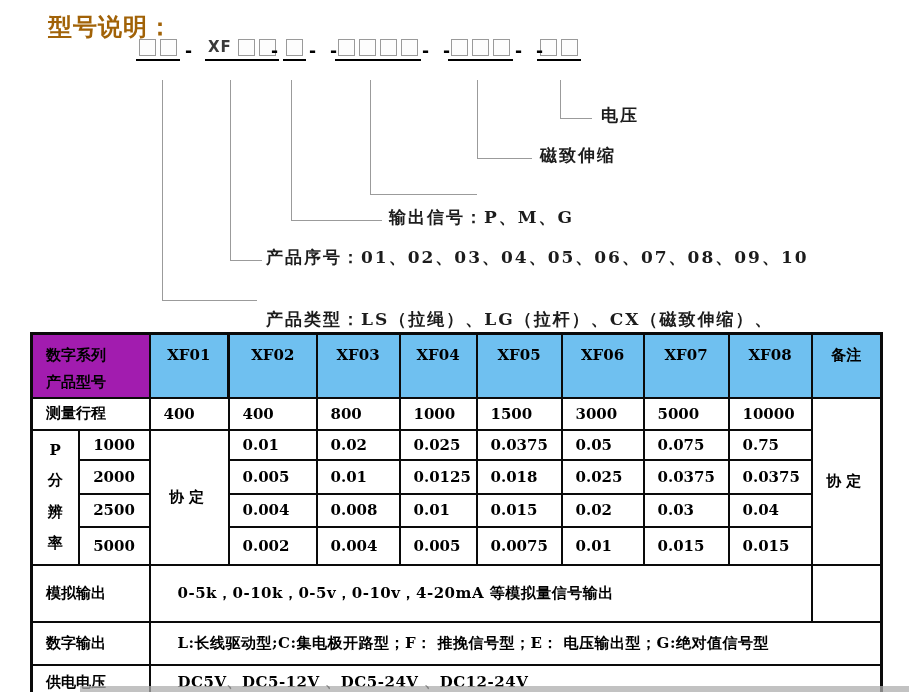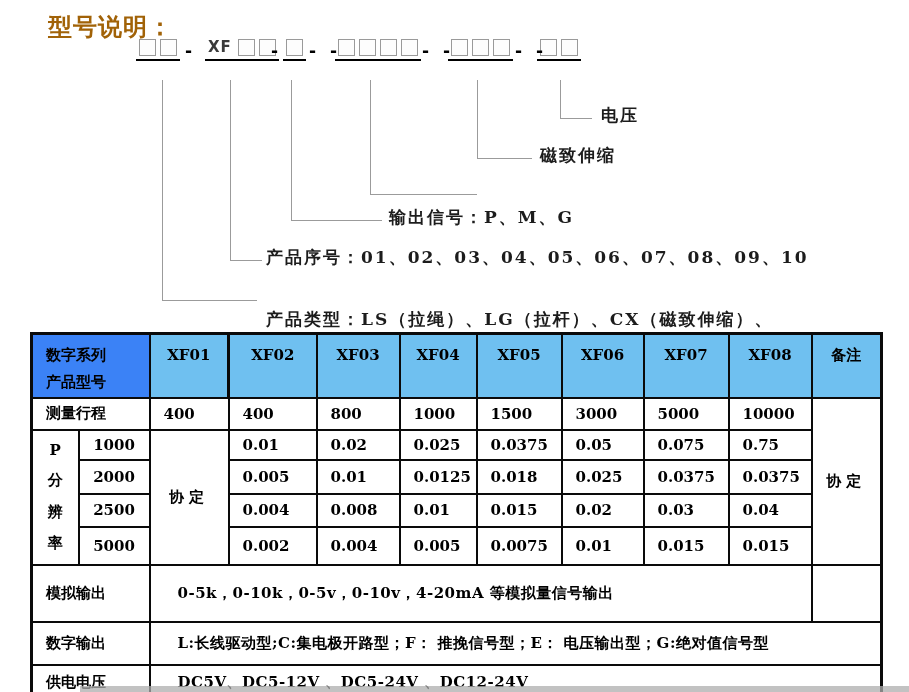--- a/index.html
+++ b/index.html
@@ -49,21 +49,21 @@
     border-collapse:collapse; table-layout:fixed; width:850px;
     font-size:15px; font-weight:bold;
   }
   table.spec td, table.spec th { border:2px solid #0a0a0a; overflow:hidden; }
   table.spec { border:3px solid #0a0a0a; }
   th.hd {
     background:#6fc0f0; font-size:15px; font-weight:bold;
     vertical-align:top; padding-top:11px; text-align:center;
   }
   th.hd0 {
-    background:#3b82f6; text-align:left; vertical-align:top;
+    background:#a21caf; text-align:left; vertical-align:top;
     padding:7px 0 0 13px; line-height:27px; font-size:15px; border-bottom:3px solid #0a0a0a;
   }
   th.hd { border-bottom:3px solid #0a0a0a; }
   td.lbl { text-align:left; padding-left:13px; font-size:15px; white-space:nowrap; }
   td.val { text-align:left; padding-left:13px; font-size:15px; white-space:nowrap; }
   td.pul { text-align:center; font-size:15px; }
   td.agree { text-align:center; letter-spacing:5px; font-size:15px; }
   td.pcell { vertical-align:middle; }
   .pstack {
     display:flex; flex-direction:column; justify-content:space-between;

